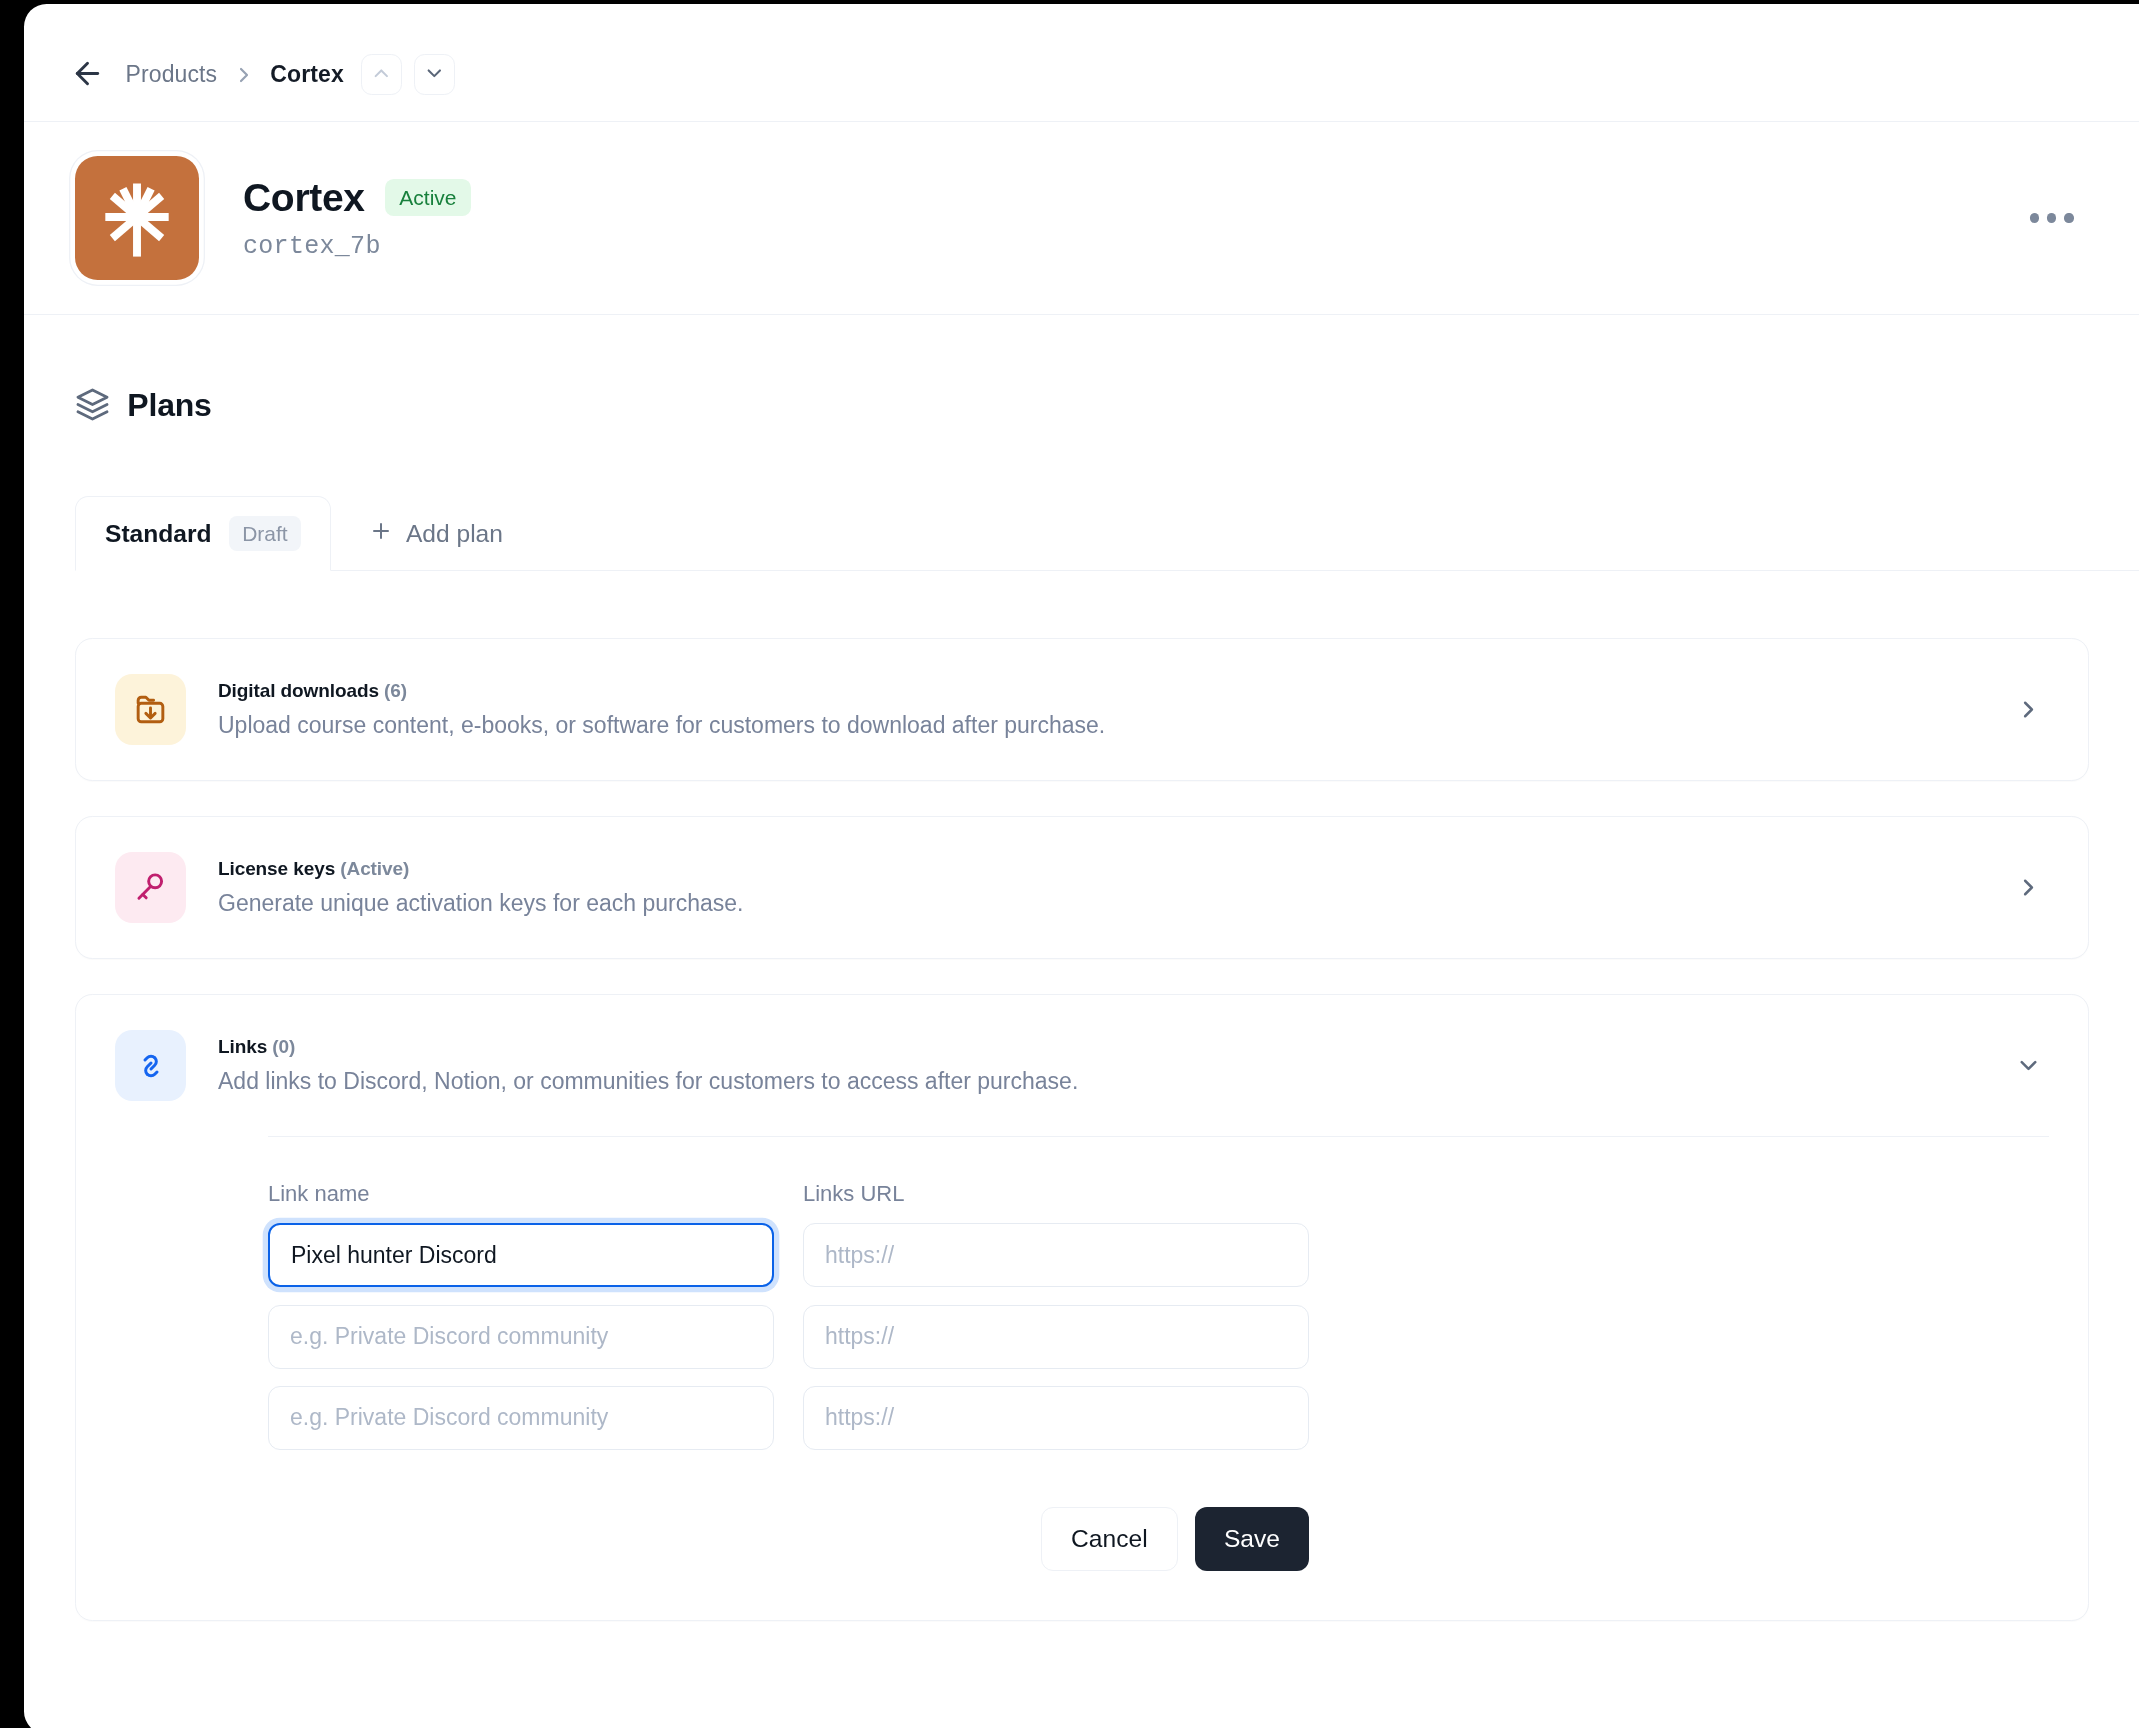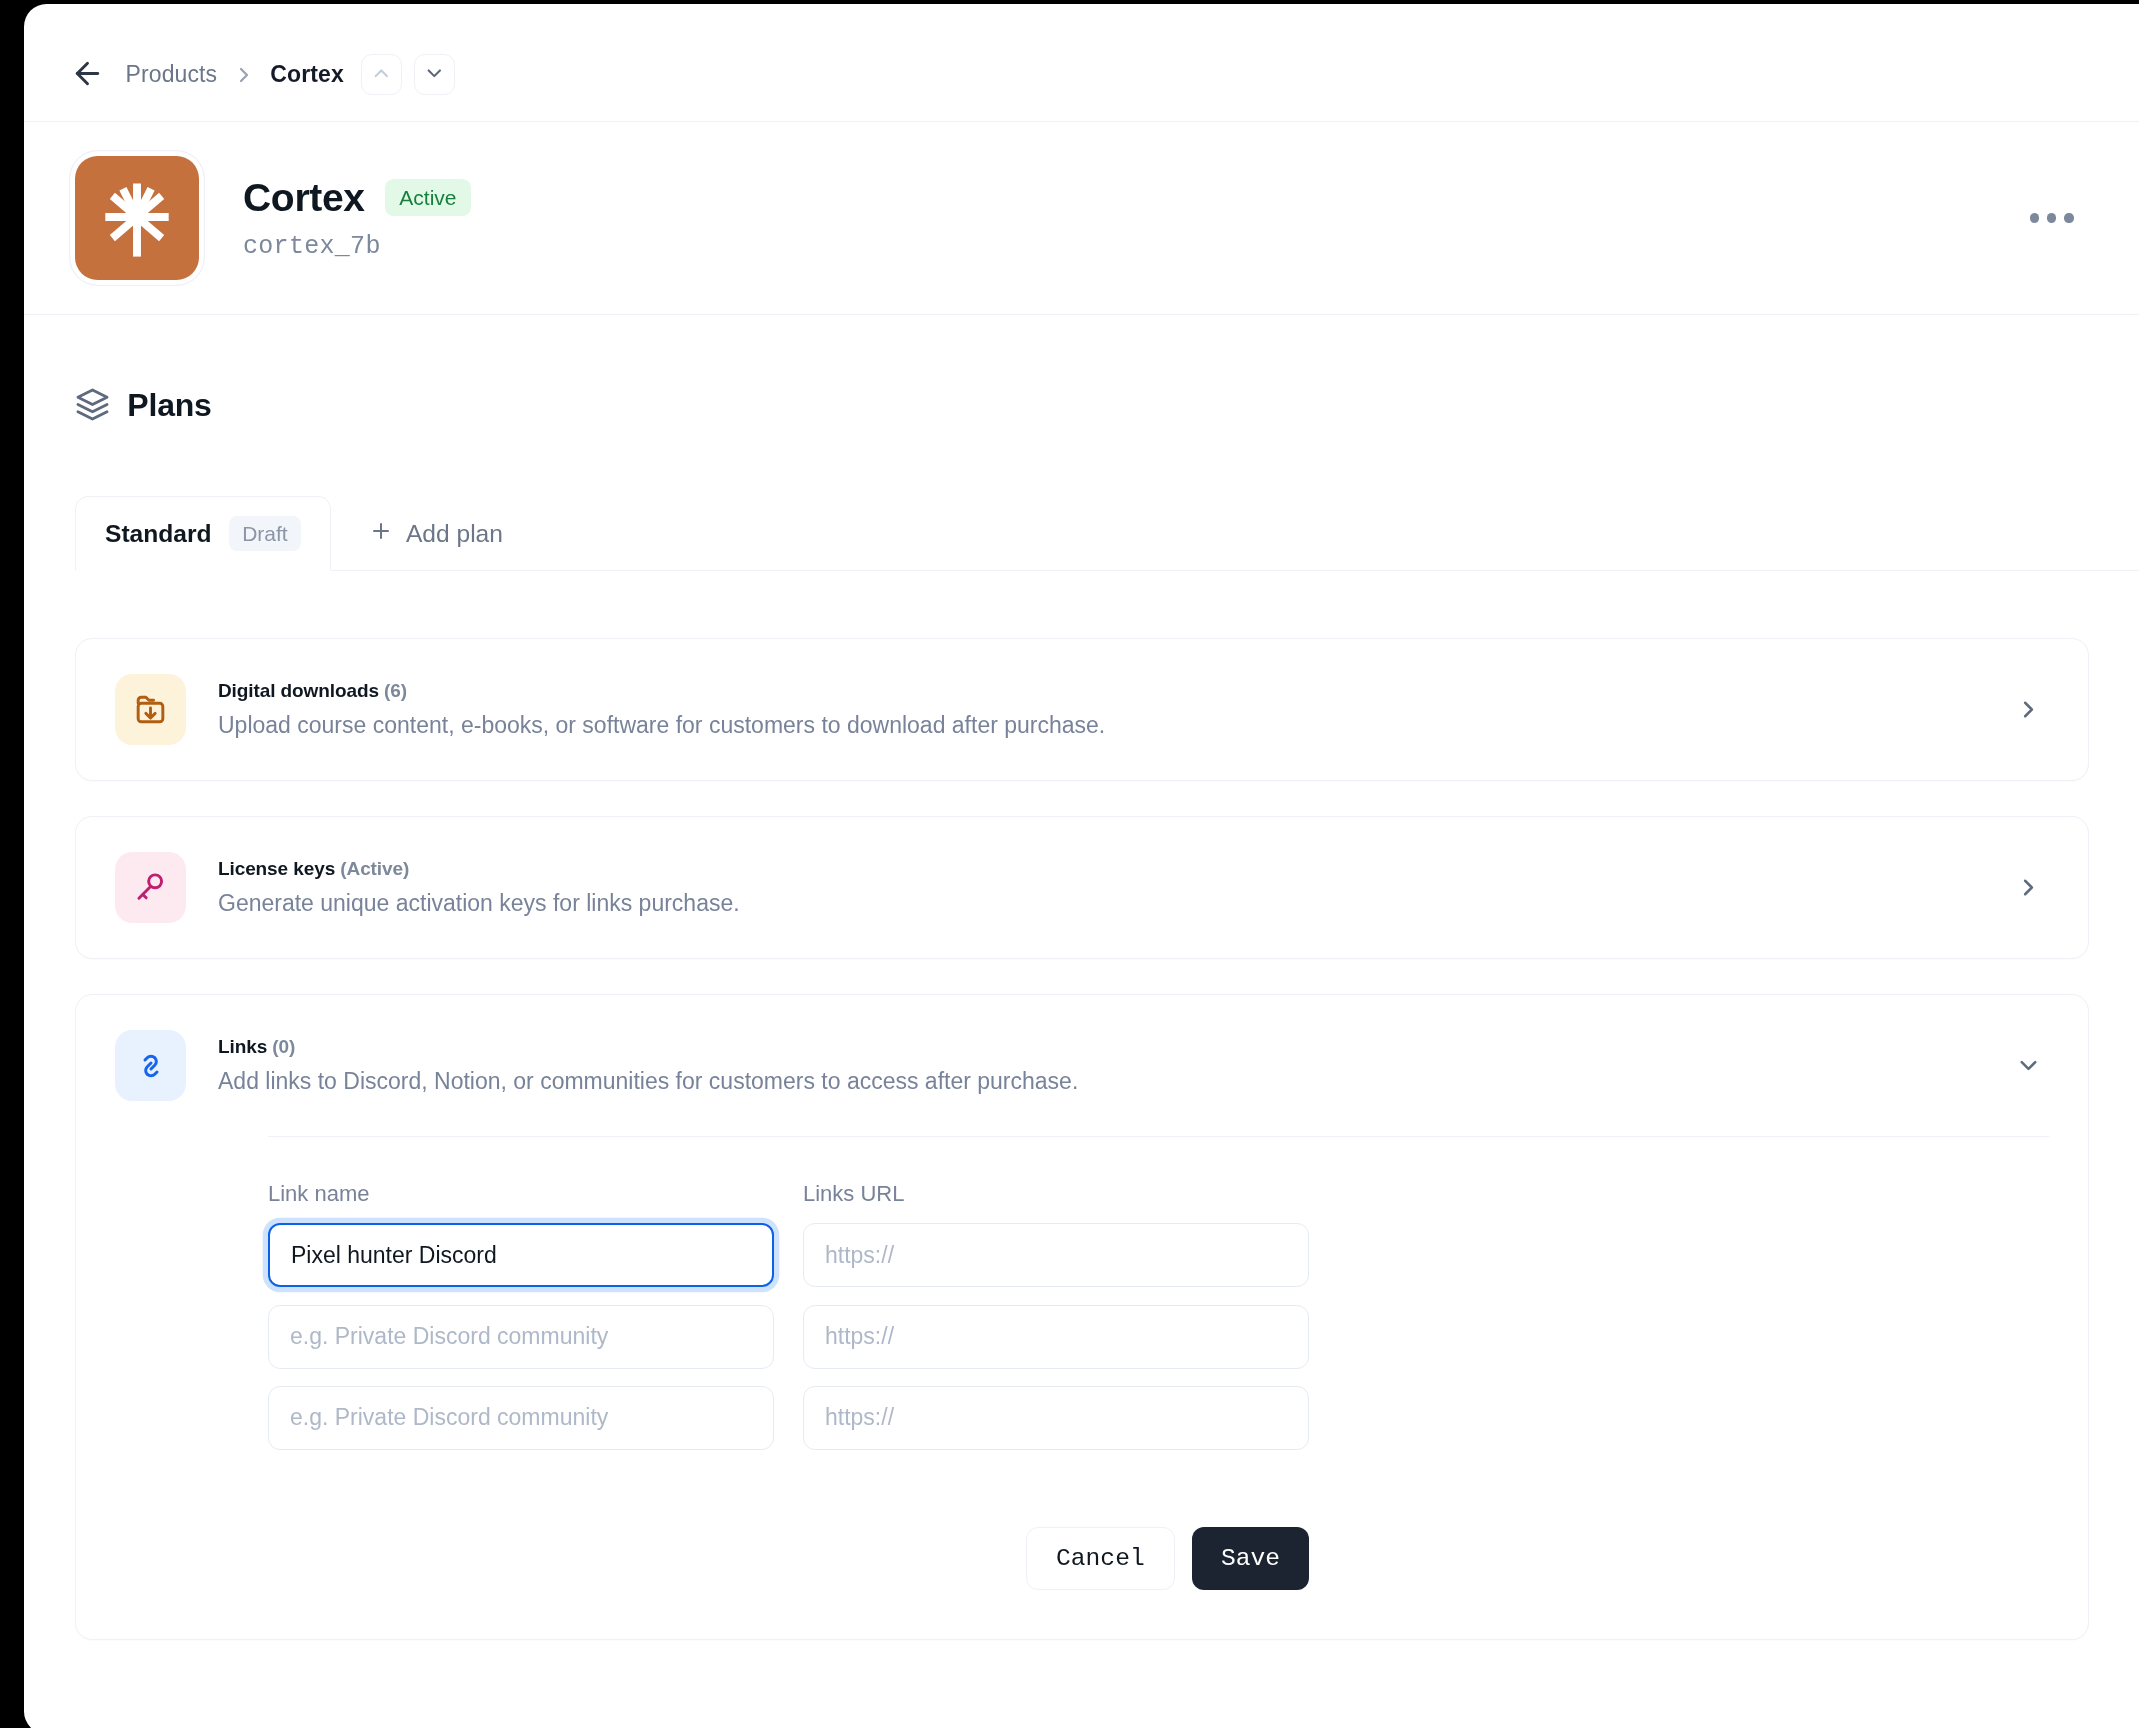--- a/index.html
+++ b/index.html
@@ -181,23 +181,22 @@
     border: 2px solid #0a62e8;
     box-shadow: 0 0 0 5.3px #cfe2fd;
   }
   .row-gap { height: 17.3px; }
   .form-actions {
     display: flex; justify-content: flex-end; gap: 17.3px;
     margin-top: 57px; width: 1041px;
   }
   .btn {
     font-size: 24.6px; border-radius: 12px; cursor: pointer;
-    padding: 17.3px 29px; font-family: Liberation Mono, monospace;
+    padding: 17.3px 29px; font-family: Liberation Sans, sans-serif;
     border: none;
-    margin-top: 20px;
   }
   .btn-cancel { background: #fff; border: 1.3px solid #eef1f6; color: #0f1721; }
   .btn-save { background: #1c2431; color: #ffffff; }
 </style>
 </head>
 <body>
 
 <div class="viewport">
 <div class="window">
 
@@ -329,21 +328,21 @@
               <circle cx="15" cy="8" r="4.2"></circle>
               <line x1="12.2" y1="11.2" x2="4.5" y2="19"></line>
               <line x1="7" y1="16.5" x2="9.2" y2="18.7"></line>
             </svg>
           </div>
           <div class="card-text">
             <div class="card-title">
               <span>License keys</span>
               <span class="count">(Active)</span>
             </div>
-            <div class="card-desc">Generate unique activation keys for links purchase.</div>
+            <div class="card-desc">Generate unique activation keys for each purchase.</div>
           </div>
           <div class="card-chev">
             <svg width="27" height="27" viewBox="0 0 24 24" fill="none" stroke="#5e6a7d" stroke-width="2.2" stroke-linecap="round" stroke-linejoin="round">
                   <polyline points="9 18 15 12 9 6"></polyline>
                 </svg>
           </div>
         </div>
       </div>
 
       <div class="card">

